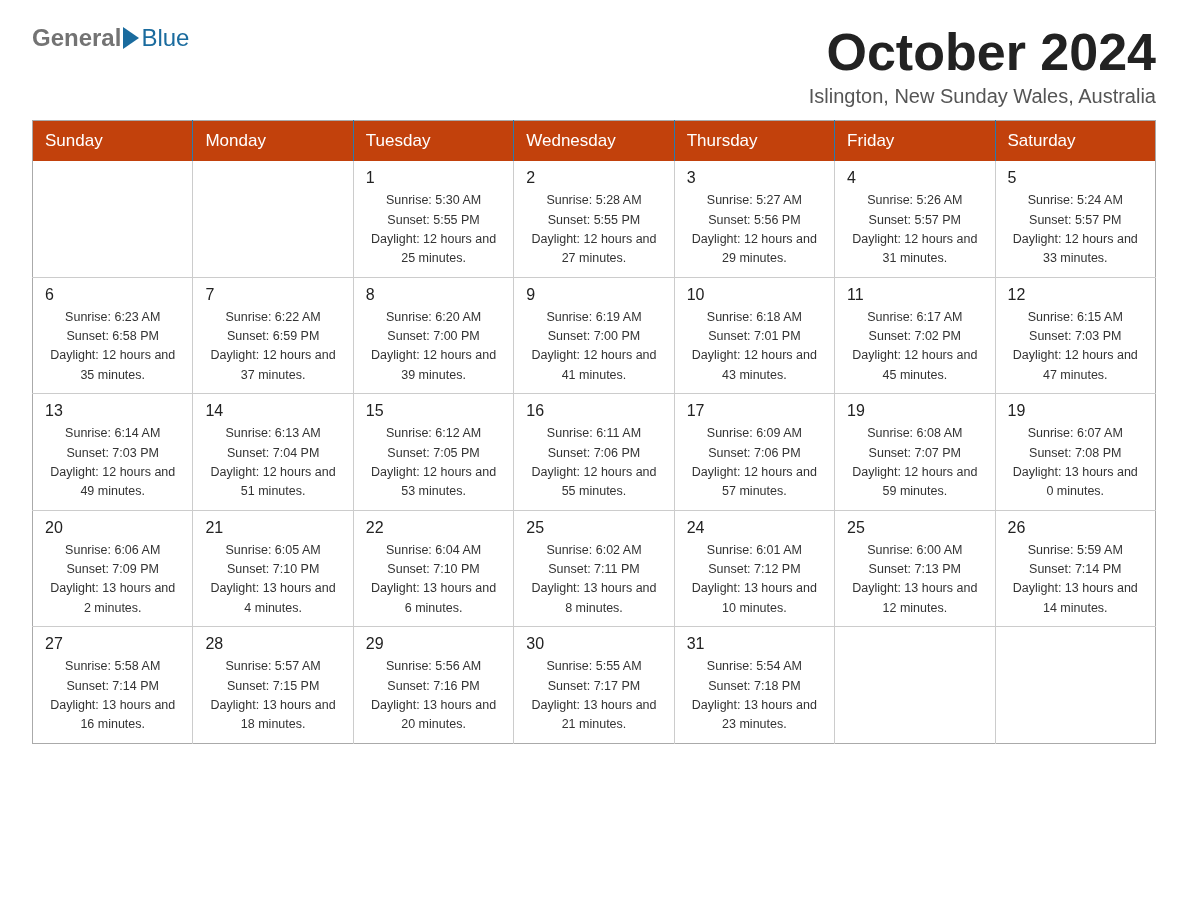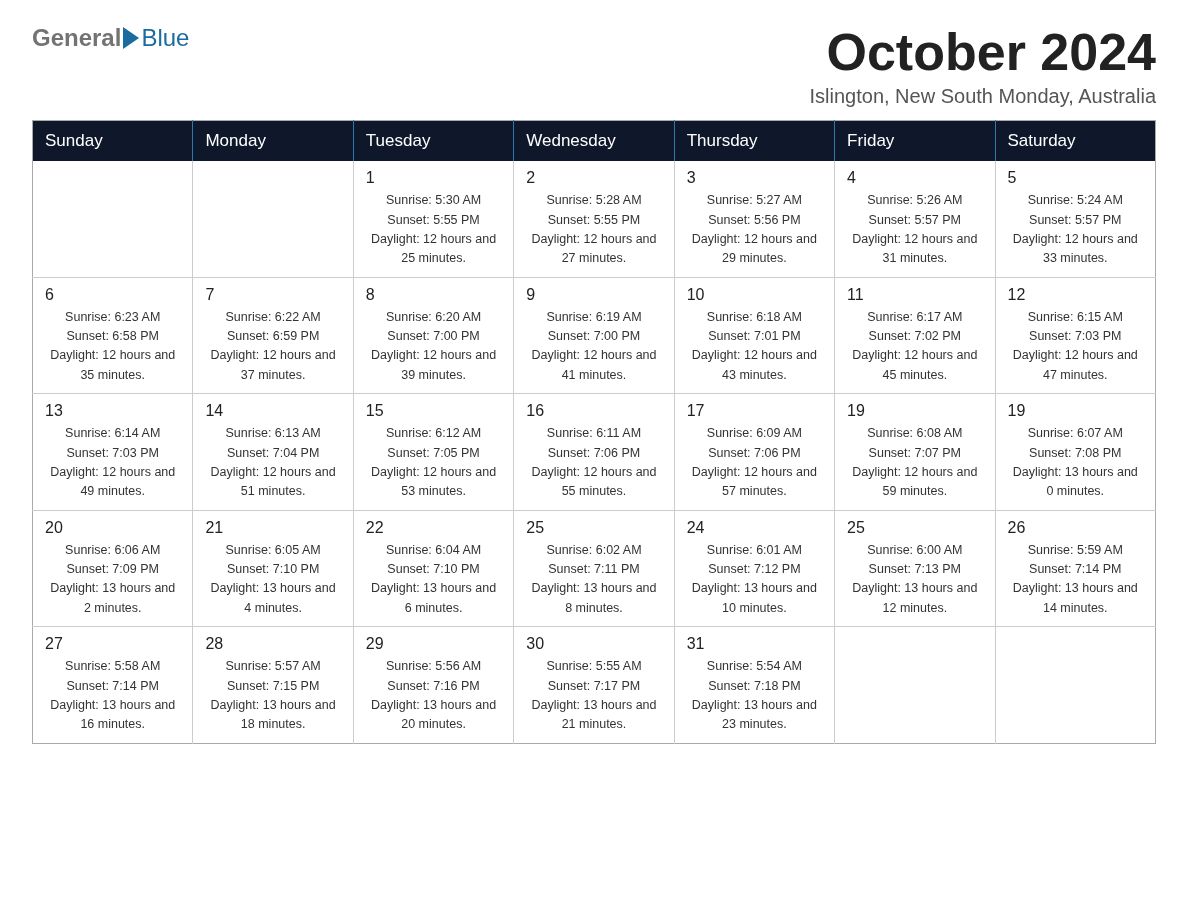--- a/index.html
+++ b/index.html
@@ -35,21 +35,21 @@
       color: #555;
       margin-top: 4px;
     }
     .calendar-table {
       width: 100%;
       border-collapse: collapse;
       margin-top: 12px;
       border: 1px solid #aaa;
     }
     .calendar-table th {
-      background-color: #0f172a;
+      background-color: #c2410c;
       color: #ffffff;
       text-align: left;
       padding: 10px 12px;
       font-size: 17px;
       font-weight: normal;
       border-right: 1px solid #2a7aae;
     }
     .calendar-table th:last-child {
       border-right: none;
     }
@@ -116,21 +116,21 @@
 <div class="header">
   <div class="logo">
     <div class="logo-wrapper">
       <span class="logo-text-general">General</span>
       <span class="logo-arrow"></span>
       <span class="logo-text-blue">Blue</span>
     </div>
   </div>
   <div class="title-block">
     <div class="month-title">October 2024</div>
-    <div class="location-subtitle">Islington, New South Monday, Australia</div>
+    <div class="location-subtitle">Islington, New Sunday Wales, Australia</div>
   </div>
 </div>
 
 <table class="calendar-table">
   <thead>
     <tr>
     <th>Sunday</th>
         <th>Monday</th>
         <th>Tuesday</th>
         <th>Wednesday</th>

